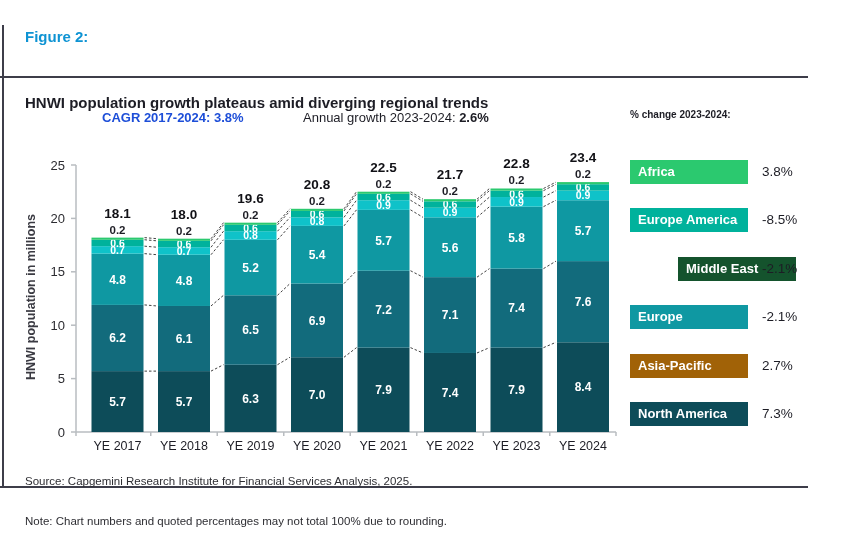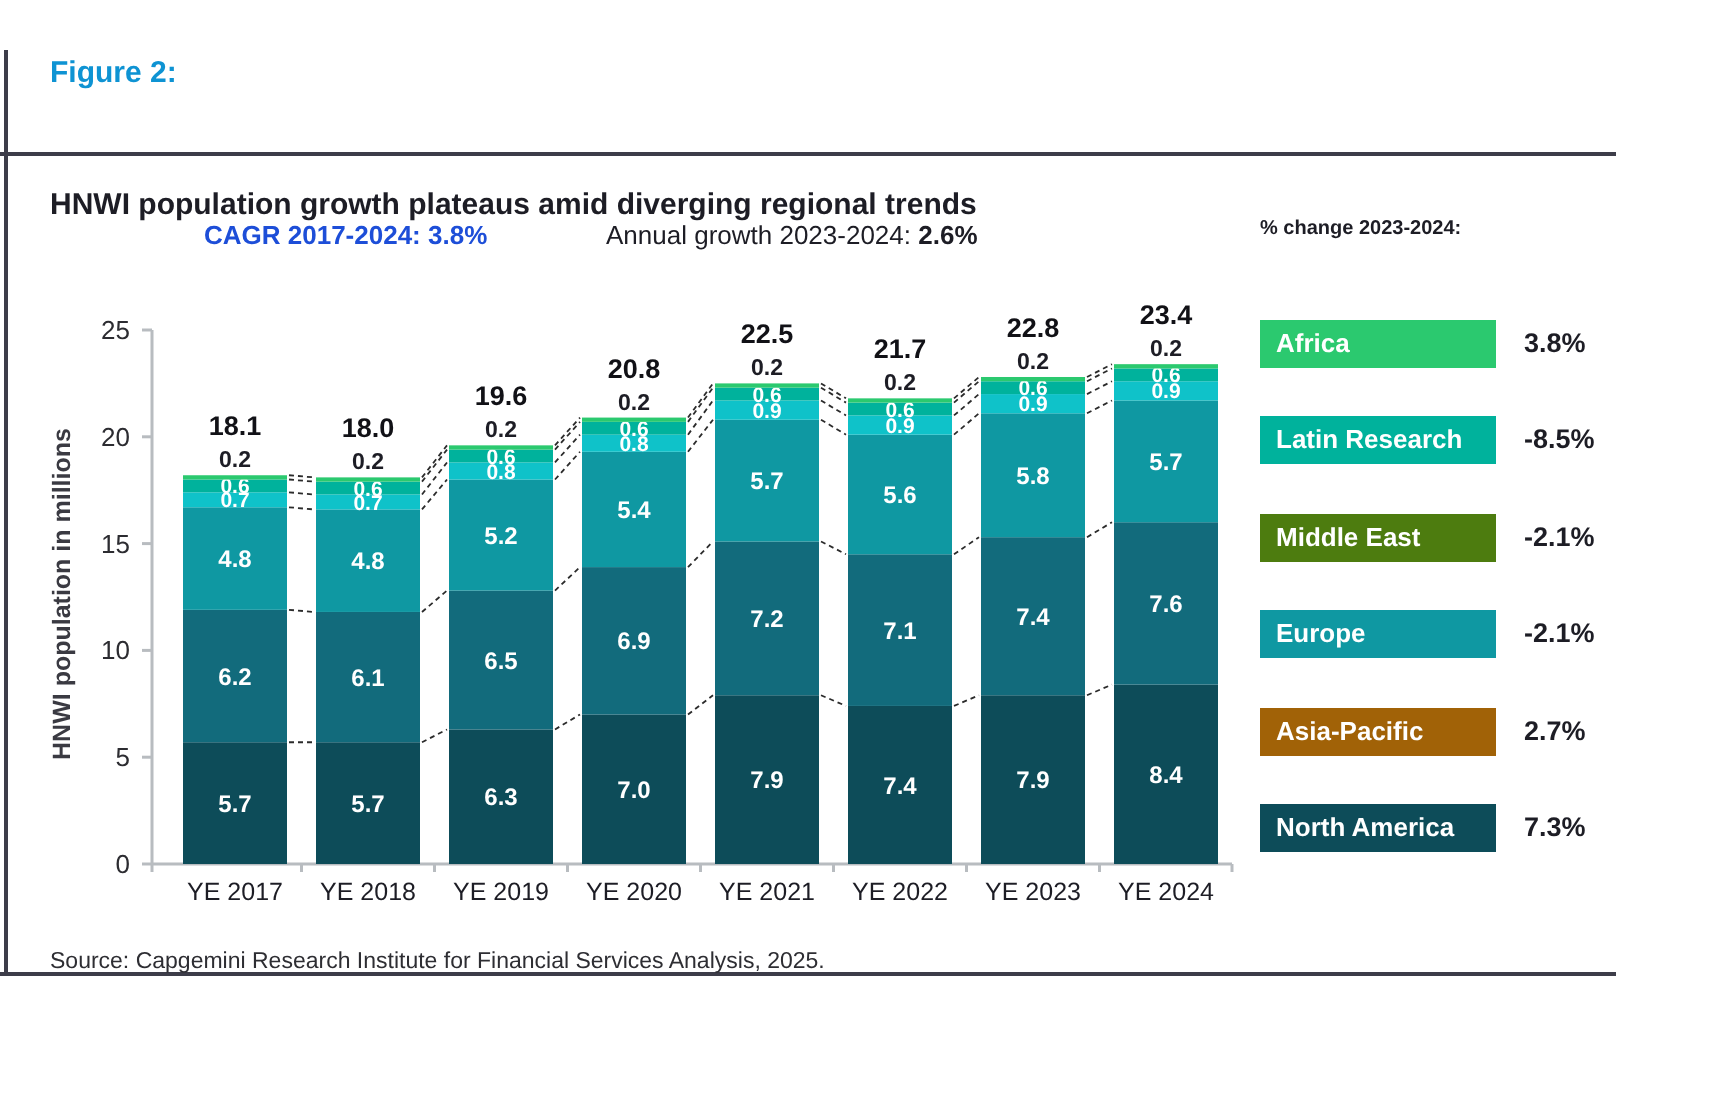--- a/index.html
+++ b/index.html
@@ -20,21 +20,21 @@
   .y-axis-title { position:absolute; left:-54px; top:290px; width:170px; text-align:center;
                   transform:rotate(-90deg); font-size:12.5px; font-weight:700; color:#3a3a42; }
 
   .chart-svg { position:absolute; left:20px; top:140px; }
 
   .legend-header { position:absolute; left:630px; top:109px; font-size:10px; font-weight:600; color:#1d1d25; }
   .legend-row { position:absolute; left:630px; height:24px; }
   .legend-chip { position:absolute; left:0; top:0; width:118px; height:24px; color:#ffffff;
                  font-size:13px; font-weight:700; line-height:24px; padding-left:8px; box-sizing:border-box; }
   .legend-pct { position:absolute; left:132px; top:0; width:70px; height:24px; line-height:24px;
-                font-size:13.5px; font-weight:700; color:#1d1d25; }
+                font-size:13.5px; font-weight:400; color:#1d1d25; }
 
   .src-line { position:absolute; left:25px; font-size:11.5px; color:#2e2e33; }
 </style>
 </head>
 <body>
 
 <div class="page">
 
   <div class="vrule"></div>
   <div class="hrule-top"></div>
@@ -228,36 +228,37 @@
       <text x="563" y="310" text-anchor="middle" font-size="12.5" fill="#1d1d25">YE 2024</text>
     </svg>
 
   <div class="legend-header">% change 2023-2024:</div>
   <div id="legend-rows">
       <div class="legend-row" style="top: 160px;">
         <div class="legend-chip" style="background: rgb(43, 201, 111);">Africa</div>
         <div class="legend-pct">3.8%</div>
       </div>
       <div class="legend-row" style="top: 208.4px;">
-        <div class="legend-chip" style="background: rgb(0, 178, 156);">Latin Research</div>
+        <div class="legend-chip" style="background: rgb(0, 178, 156);">Europe America</div>
         <div class="legend-pct">-8.5%</div>
       </div>
       <div class="legend-row" style="top: 256.8px;">
-        <div class="legend-chip" style="background: #4d7c0f;">Middle East</div>
+        <div class="legend-chip" style="background: #14532d; margin-left: 48px;">Middle East</div>
         <div class="legend-pct">-2.1%</div>
       </div>
       <div class="legend-row" style="top: 305.2px;">
         <div class="legend-chip" style="background: rgb(15, 152, 162);">Europe</div>
         <div class="legend-pct">-2.1%</div>
       </div>
       <div class="legend-row" style="top: 353.6px;">
         <div class="legend-chip" style="background: #a16207;">Asia-Pacific</div>
         <div class="legend-pct">2.7%</div>
       </div>
       <div class="legend-row" style="top: 402px;">
         <div class="legend-chip" style="background: rgb(13, 76, 89);">North America</div>
         <div class="legend-pct">7.3%</div>
       </div>
     </div>
 
   <div class="src-line" style="top:475px">Source: Capgemini Research Institute for Financial Services Analysis, 2025.</div>
+  <div class="src-line" style="top:515px">Note: Chart numbers and quoted percentages may not total 100% due to rounding.</div>
 
 </div>
 
 </body></html>

